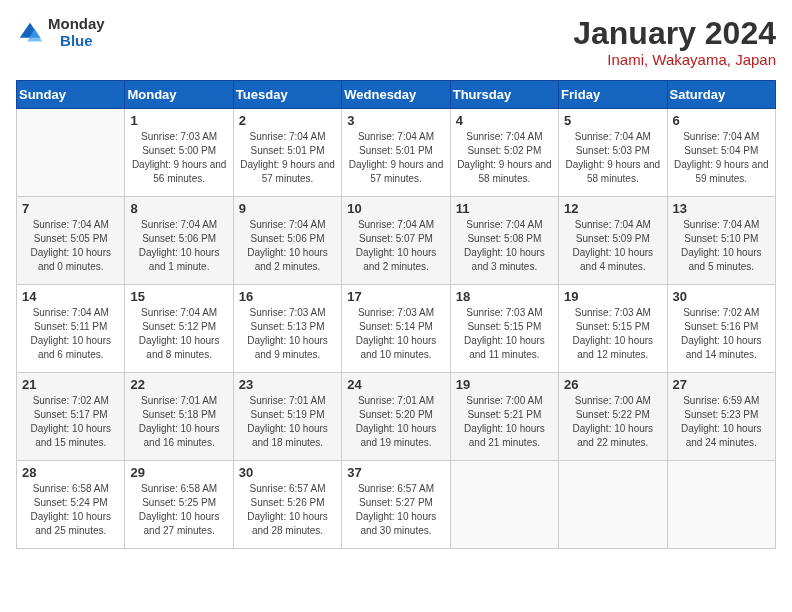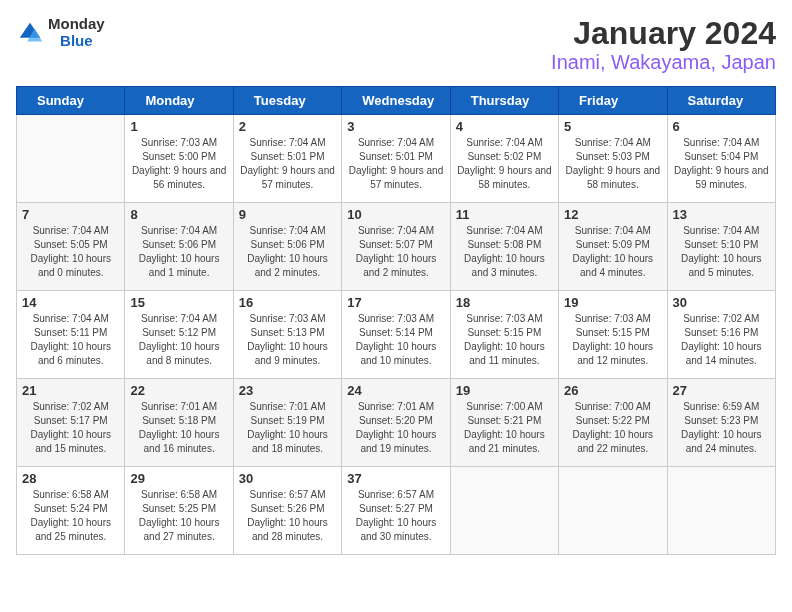--- a/index.html
+++ b/index.html
@@ -44,33 +44,33 @@
     .title-block {
       text-align: right;
     }
     .calendar-title {
       font-size: 32px;
       font-weight: bold;
       color: #333;
       line-height: 1.1;
     }
     .calendar-subtitle {
-      font-size: 20px;
-      color: #8b5cf6;
+      font-size: 15px;
+      color: #b91c1c;
     }
     table {
       width: 100%;
       border-collapse: collapse;
       table-layout: fixed;
     }
     th {
       background-color: #1565c0;
       color: white;
       text-align: left;
-      padding: 6px 20px;
+      padding: 6px 2px;
       font-size: 13px;
       font-weight: bold;
       border: 1px solid #0d47a1;
     }
     td {
       border: 1px solid #ccc;
       vertical-align: top;
       padding: 4px 5px;
       min-height: 80px;
       height: 88px;

